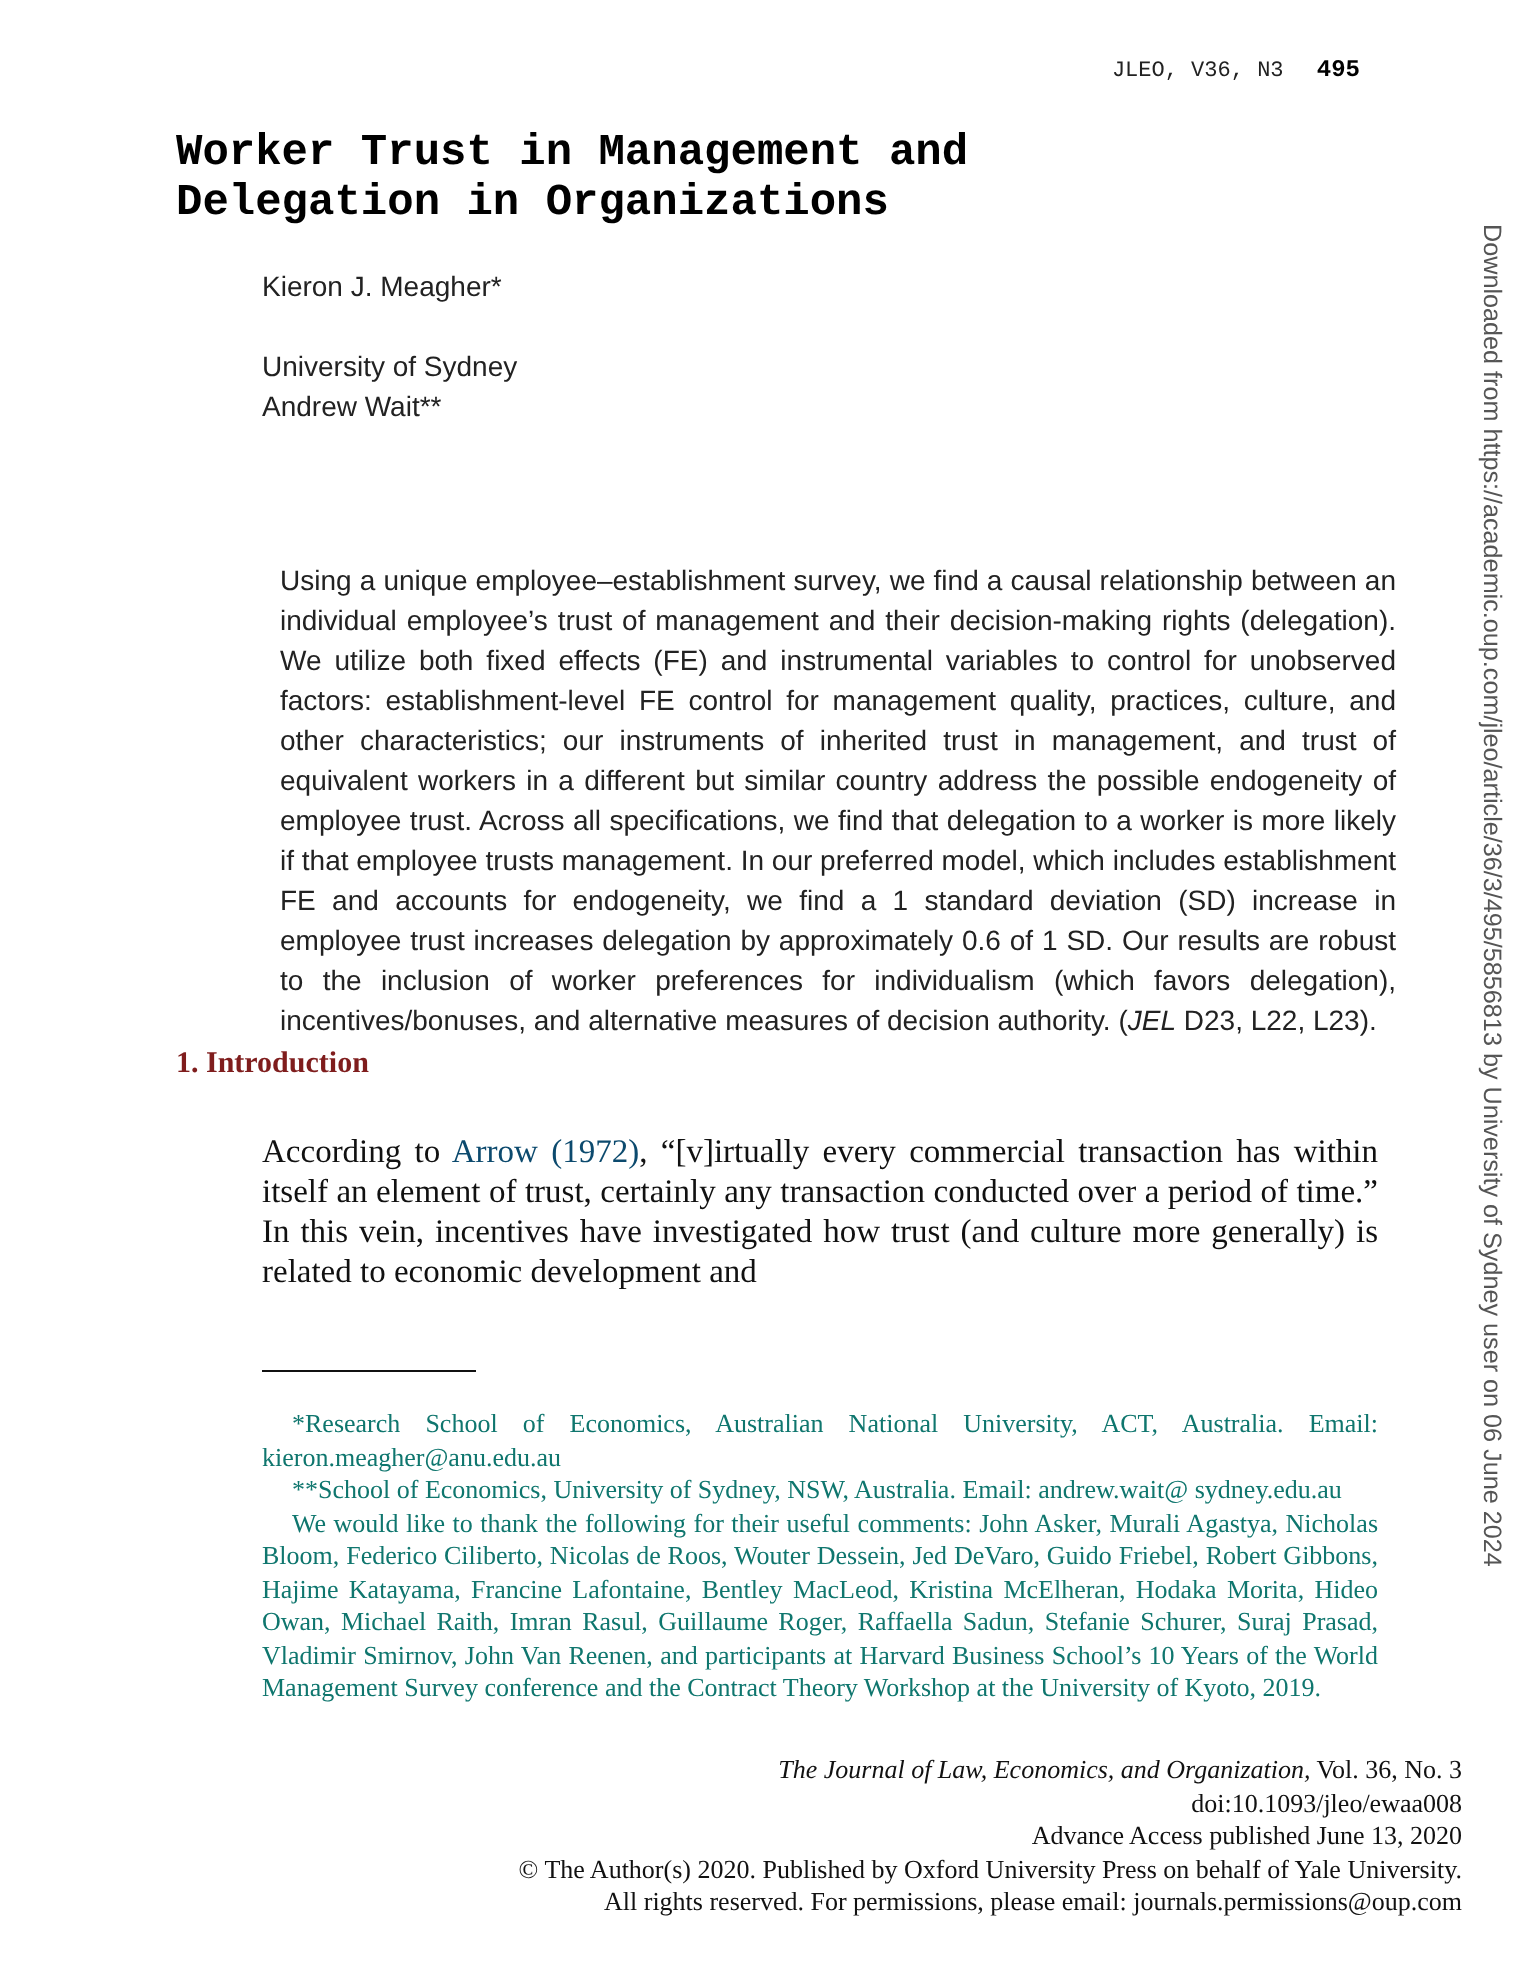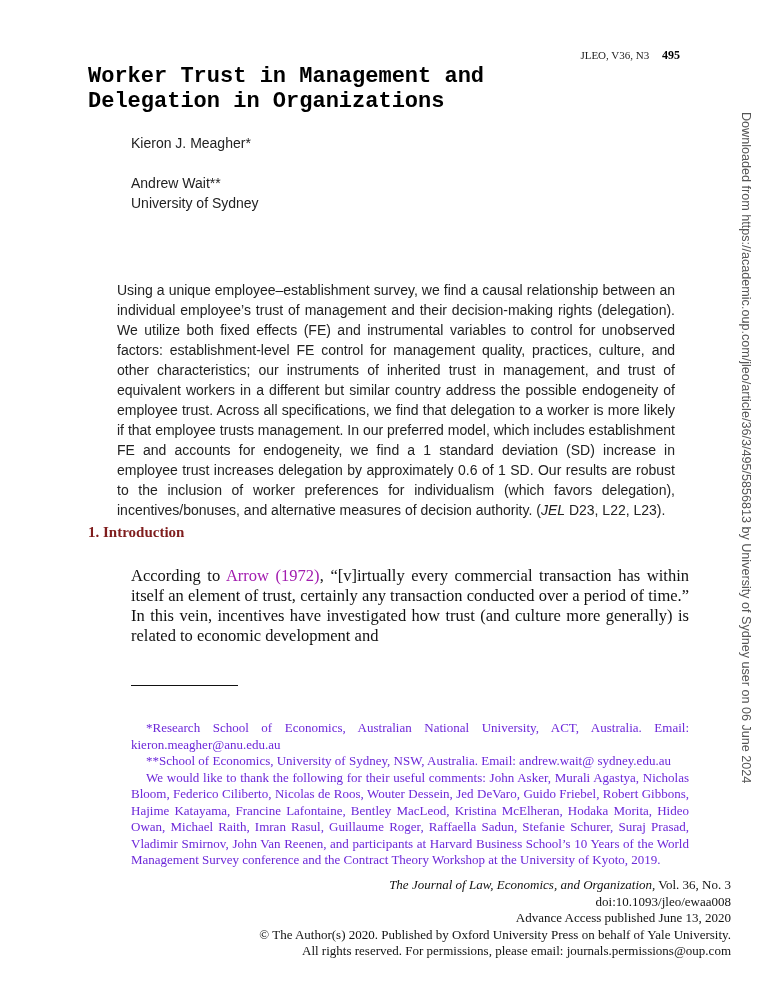--- a/index.html
+++ b/index.html
@@ -11,25 +11,24 @@
       width: 768px;
       height: 994px;
       position: relative;
       overflow: hidden;
       color: #111111;
     }
     .running-head {
       position: absolute;
       top: 28px;
       right: 88px;
-      font-family: Liberation Serif, serif;
+      font-family: Liberation Mono, monospace;
       font-size: 11px;
       color: #222;
       white-space: nowrap;
-      margin-top: 20px;
     }
     .running-head .journal-ref {
       margin-right: 10px;
     }
     .running-head .page-num {
       font-weight: bold;
       font-size: 12px;
       color: #000;
     }
     .title {
@@ -55,21 +54,21 @@
     }
     .author-block {
       margin-bottom: 20px;
     }
     .author-block div {
       display: block;
     }
     .abstract {
       position: absolute;
       top: 280px;
-      left: 117px;
+      left: 140px;
       width: 558px;
       font-family: "Liberation Sans", sans-serif;
       font-size: 14px;
       line-height: 20px;
       color: #222;
       text-align: justify;
       margin: 0;
       hyphens: manual;
     }
     .abstract .jel {
@@ -91,40 +90,40 @@
       left: 131px;
       width: 558px;
       font-family: "Liberation Serif", serif;
       font-size: 16.5px;
       line-height: 20px;
       color: #111;
       text-align: justify;
       margin: 0;
     }
     .intro-para .cite-link {
-      color: #a21caf;
+      color: #0c4a6e;
       text-decoration: none;
     }
     .footnote-rule {
       position: absolute;
       top: 685px;
       left: 131px;
       width: 107px;
       height: 0;
       border-top: 1px solid #111;
     }
     .footnotes {
       position: absolute;
-      top: 720px;
+      top: 704px;
       left: 131px;
       width: 558px;
       font-family: "Liberation Serif", serif;
       font-size: 13px;
       line-height: 16.5px;
-      color: #6d28d9;
+      color: #0f766e;
       text-align: justify;
     }
     .footnotes p {
       margin: 0;
       text-indent: 15px;
     }
     .pub-info {
       position: absolute;
       top: 877px;
       left: 131px;
@@ -164,22 +163,22 @@
   <span class="page-num">495</span>
 </div>
 
 <h1 class="title">Worker Trust in Management and Delegation in Organizations</h1>
 
 <div class="authors">
   <div class="author-block">
     <div>Kieron J. Meagher*</div>
   </div>
   <div class="author-block">
+    <div>University of Sydney</div>
     <div>Andrew Wait**</div>
-    <div>University of Sydney</div>
   </div>
 </div>
 
 <p class="abstract"><span>Using a unique employee–establishment survey, we find a causal relationship between an individual employee’s trust of management and their decision-making rights (delegation). We utilize both fixed effects (FE) and instrumental variables to control for unobserved factors: establishment-level FE control for management quality, practices, culture, and other characteristics; our instru­men­ts of inherited trust in management, and trust of equivalent workers in a dif­ferent but similar country address the possible endogeneity of employee trust. Across all specifications, we find that delegation to a worker is more likely if that employee trusts management. In our preferred model, which includes estab­lishment FE and accounts for endogeneity, we find a 1 standard deviation (SD) increase in employee trust increases delegation by approximately 0.6 of 1 SD. Our results are robust to the inclusion of worker preferences for individualism (which favors delegation), incentives/bonuses, and alternative measures of de­cision authority. (</span><span class="jel">JEL</span><span> D23, L22, L23).</span></p>
 
 <h2 class="section-heading">1. Introduction</h2>
 
 <p class="intro-para"><span>According to </span><a class="cite-link">Arrow (1972)</a><span>, “[v]irtually every commercial transaction has within itself an element of trust, certainly any transaction conducted over a period of time.” In this vein, incentives have investigated how trust (and culture more generally) is related to economic development and</span></p>
 
 <div class="footnote-rule"></div>

